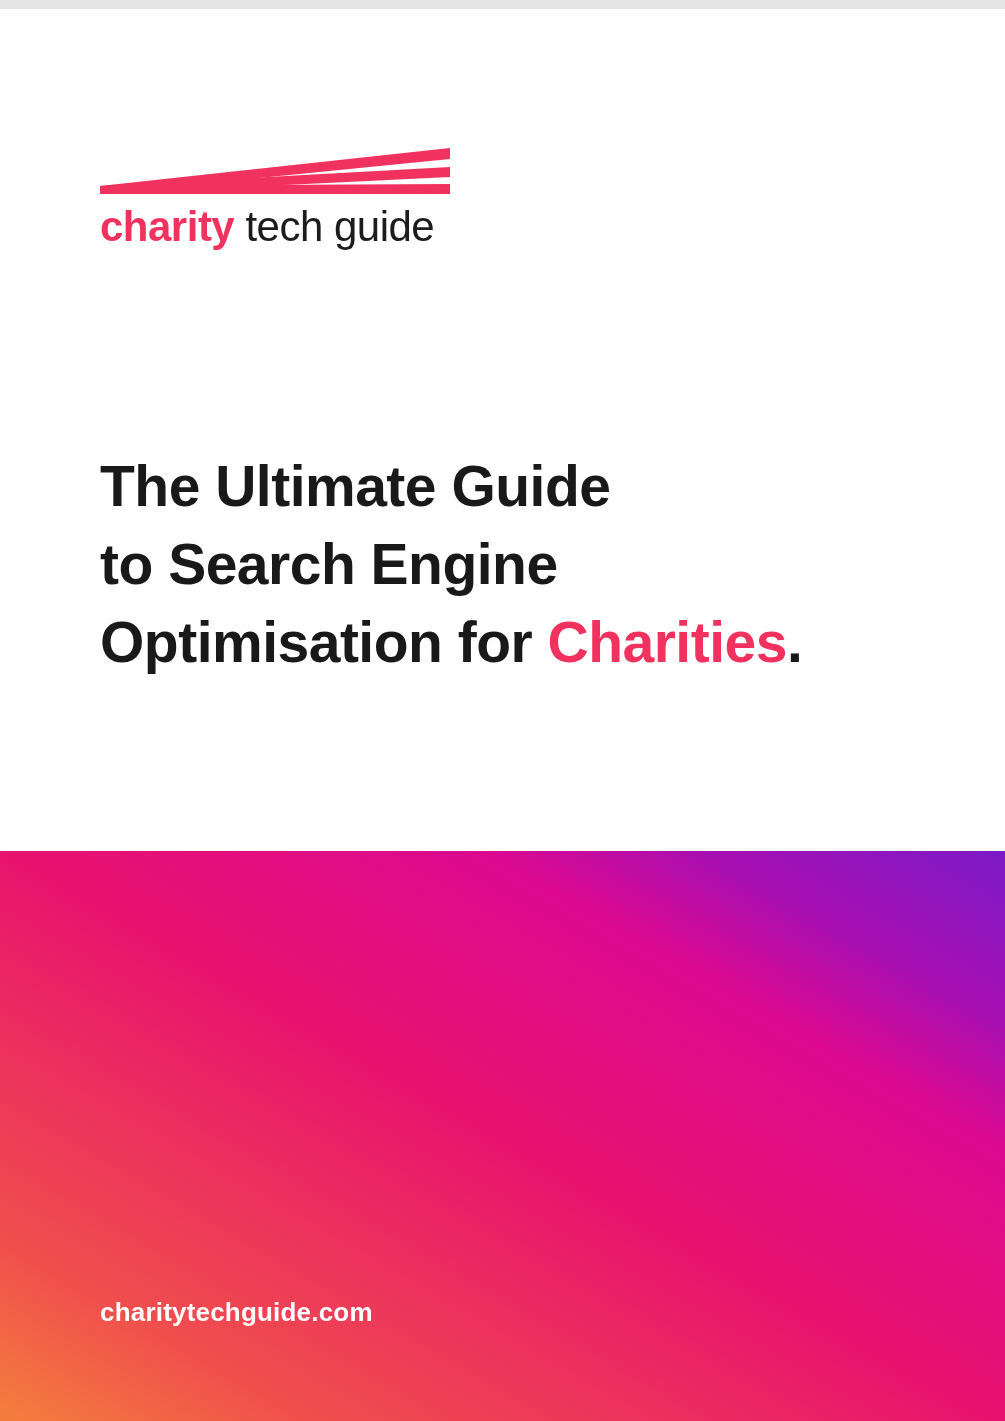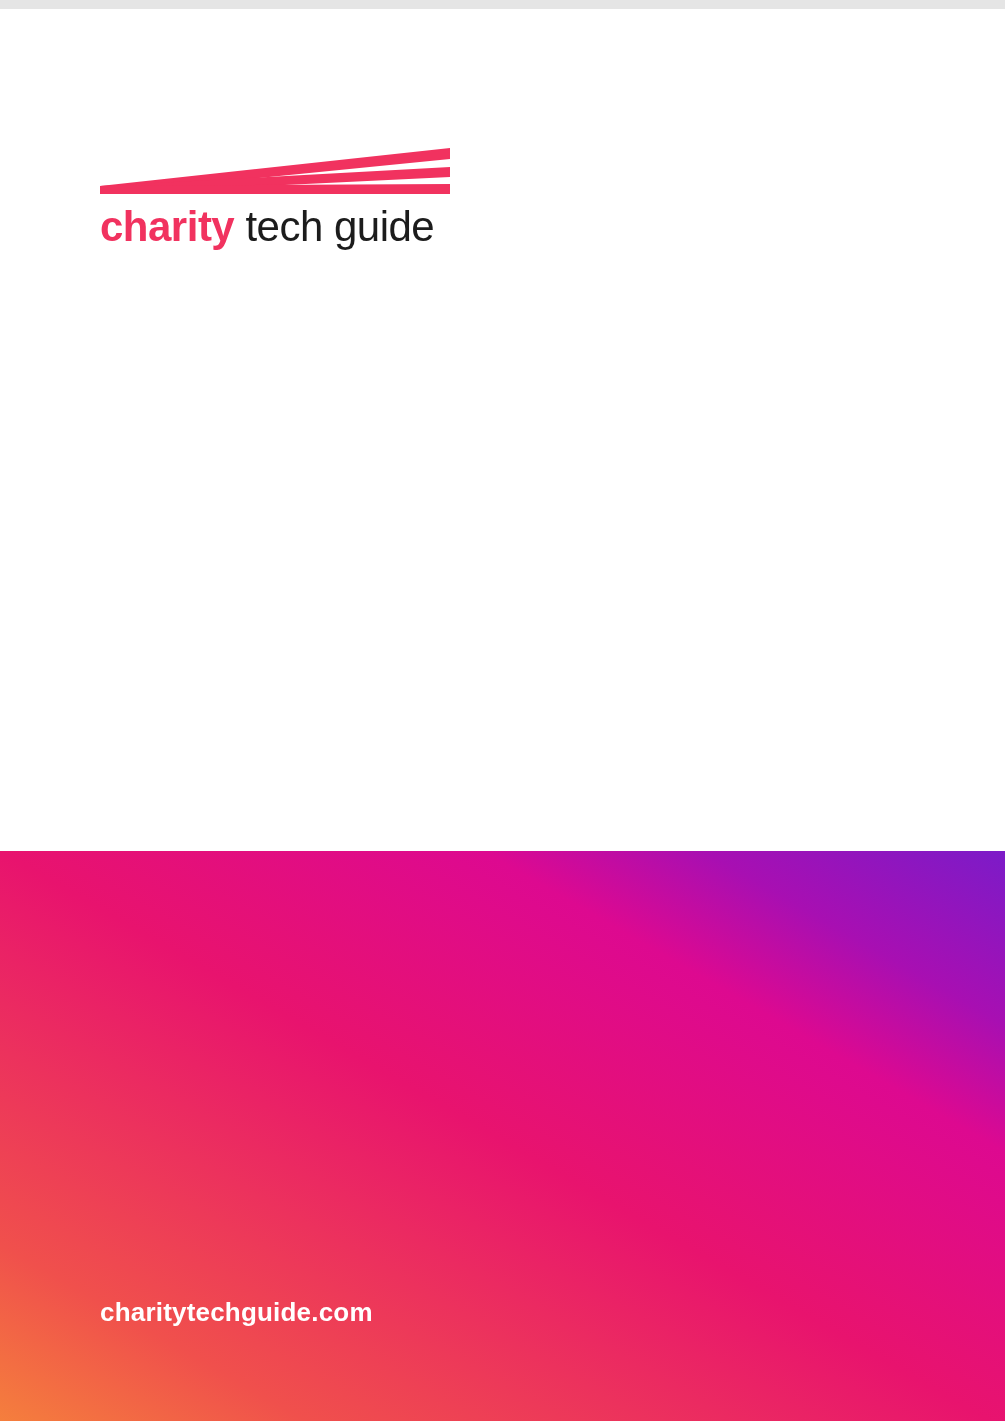--- a/index.html
+++ b/index.html
@@ -89,18 +89,23 @@
     <svg class="logo-rays" viewBox="0 0 350 62" aria-hidden="true">
       <polygon points="0,53 350,15 350,26 0,61"></polygon>
       <polygon points="0,53 350,34 350,44 0,61"></polygon>
       <polygon points="0,53 350,51 350,61 0,61"></polygon>
     </svg>
     <div class="logo-wordmark">
       <span class="brand-primary">charity</span><span class="brand-secondary"> tech guide</span>
     </div>
   </div>
 
+  <div class="title-block">
+    <div class="title-line">The Ultimate Guide</div>
+    <div class="title-line">to Search Engine</div>
+    <div class="title-line"><span>Optimisation for </span><span class="title-accent">Charities</span><span>.</span></div>
+  </div>
 
   <div class="gradient-band">
     <span class="website-link">charitytechguide.com</span>
   </div>
 
 </div>
 
 </body></html>

